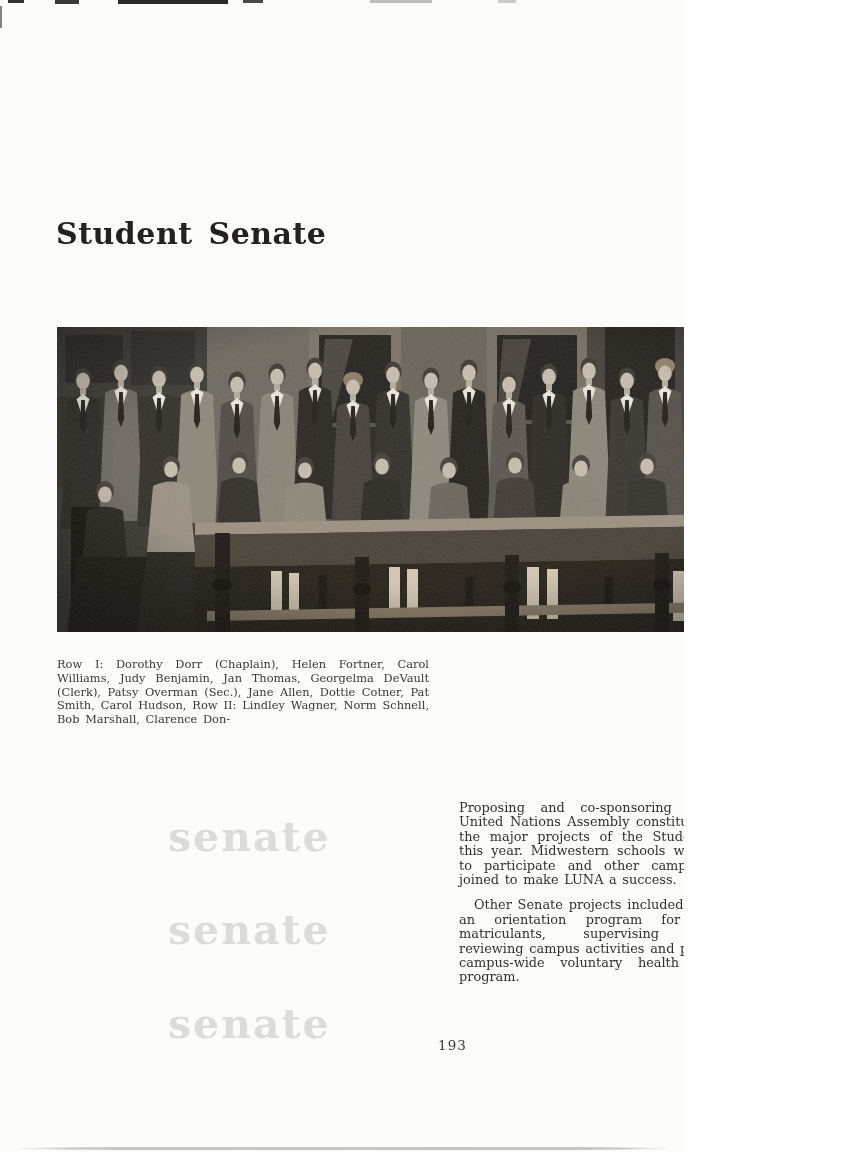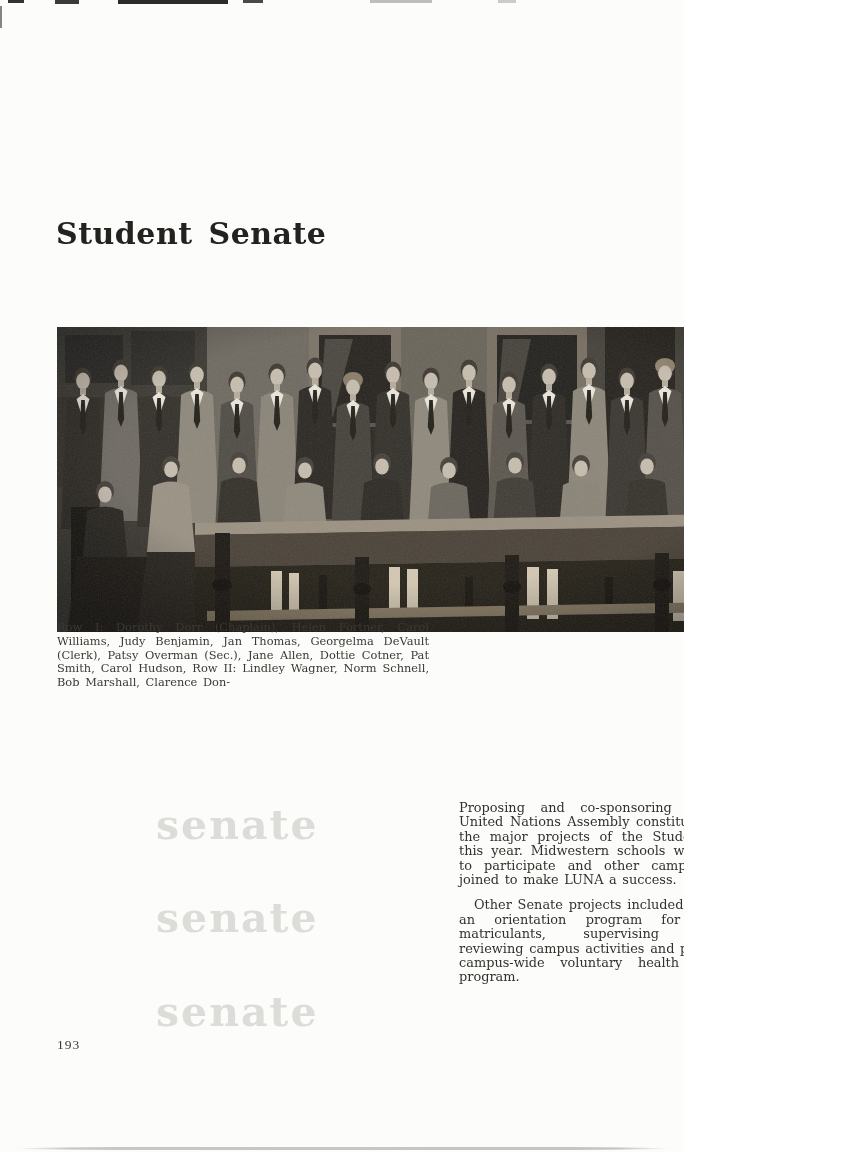--- a/index.html
+++ b/index.html
@@ -25,37 +25,37 @@
   
   .title{
     position:absolute; left:56px; top:216px; margin:0;
     font-size:30px; font-weight:bold; color:var(--title-ink,#24221e);
     letter-spacing:.5px; word-spacing:5px;
   }
   
   .photo{position:absolute; left:57px; top:327px; width:736px; height:305px; margin:0; padding:0;}
   .photo svg{display:block;}
   
-  .cap{position:absolute; top:621px; margin:0; font-size:11.4px; line-height:13.8px;
+  .cap{position:absolute; top:658px; margin:0; font-size:11.4px; line-height:13.8px;
        text-align:justify; color:#3b3933; word-spacing:2px;}
   .cap-left{left:57px; width:372px;}
   .cap-right{left:443px; width:350px;}
   
-  .wm{position:absolute; left:152px; margin:4px; font-weight:bold; font-size:41px; line-height:1;
+  .wm{position:absolute; left:152px; margin:16px; font-weight:bold; font-size:41px; line-height:1;
       letter-spacing:2px; color:var(--watermark,#dcdcd8); user-select:none;}
   .wm1{top:801px;} .wm2{top:894px;} .wm3{top:988px;}
   
   .bodycol{position:absolute; left:459px; top:797px; width:300px;
            font-size:12.9px; line-height:14.4px; color:var(--ink,#33312b);
            text-align:justify; word-spacing:1.5px;}
   .bodycol p{margin:4px 0 11px 0;}
   .bodycol p.ind{text-indent:15px;}
   
-  .pageno{position:absolute; left:57px; top:1037px; width:775px; 
-          font-size:13.5px; letter-spacing:1px; color:#3b3933;font-family:Liberation Serif, serif;}
+  .pageno{position:absolute; left:65px; top:1037px; width:775px; text-align:center;
+          font-size:13.5px; letter-spacing:1px; color:#3b3933;}
 </style>
 </head>
 <body>
 
 <div class="page">
 
   <div class="art a1"></div>
   <div class="art a2"></div>
   <div class="art a3"></div>
   <div class="art a4"></div>

